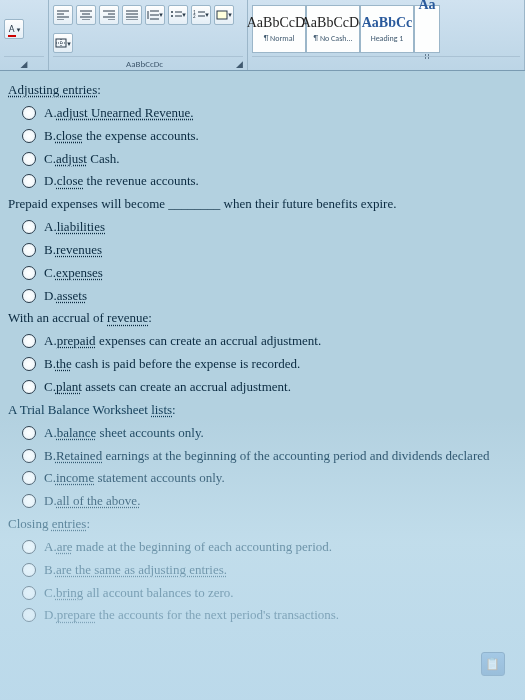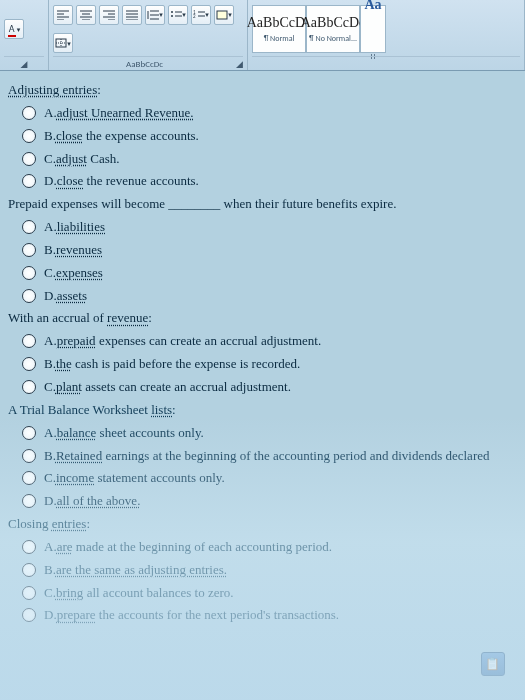--- a/index.html
+++ b/index.html
@@ -159,21 +159,25 @@
   </div>
 
   <div class="ribbon-group" style="flex:1">
     <div class="controls" style="gap:0">
       <div class="style-tile">
         <div class="aa">AaBbCcDc</div>
         <div class="nm">¶ Normal</div>
       </div>
       <div class="style-tile">
         <div class="aa">AaBbCcDc</div>
-        <div class="nm">¶ No Normal...</div>
+        <div class="nm">¶ No Cash...</div>
+      </div>
+      <div class="style-tile">
+        <div class="aa" style="color:#2a5a9c;font-weight:bold">AaBbCc</div>
+        <div class="nm">Heading 1</div>
       </div>
       <div class="style-tile cut">
         <div class="aa" style="color:#2a5a9c;font-weight:bold">Aa</div>
         <div class="nm">H</div>
       </div>
     </div>
     <div class="label">&nbsp;</div>
   </div>
 </div>
 

